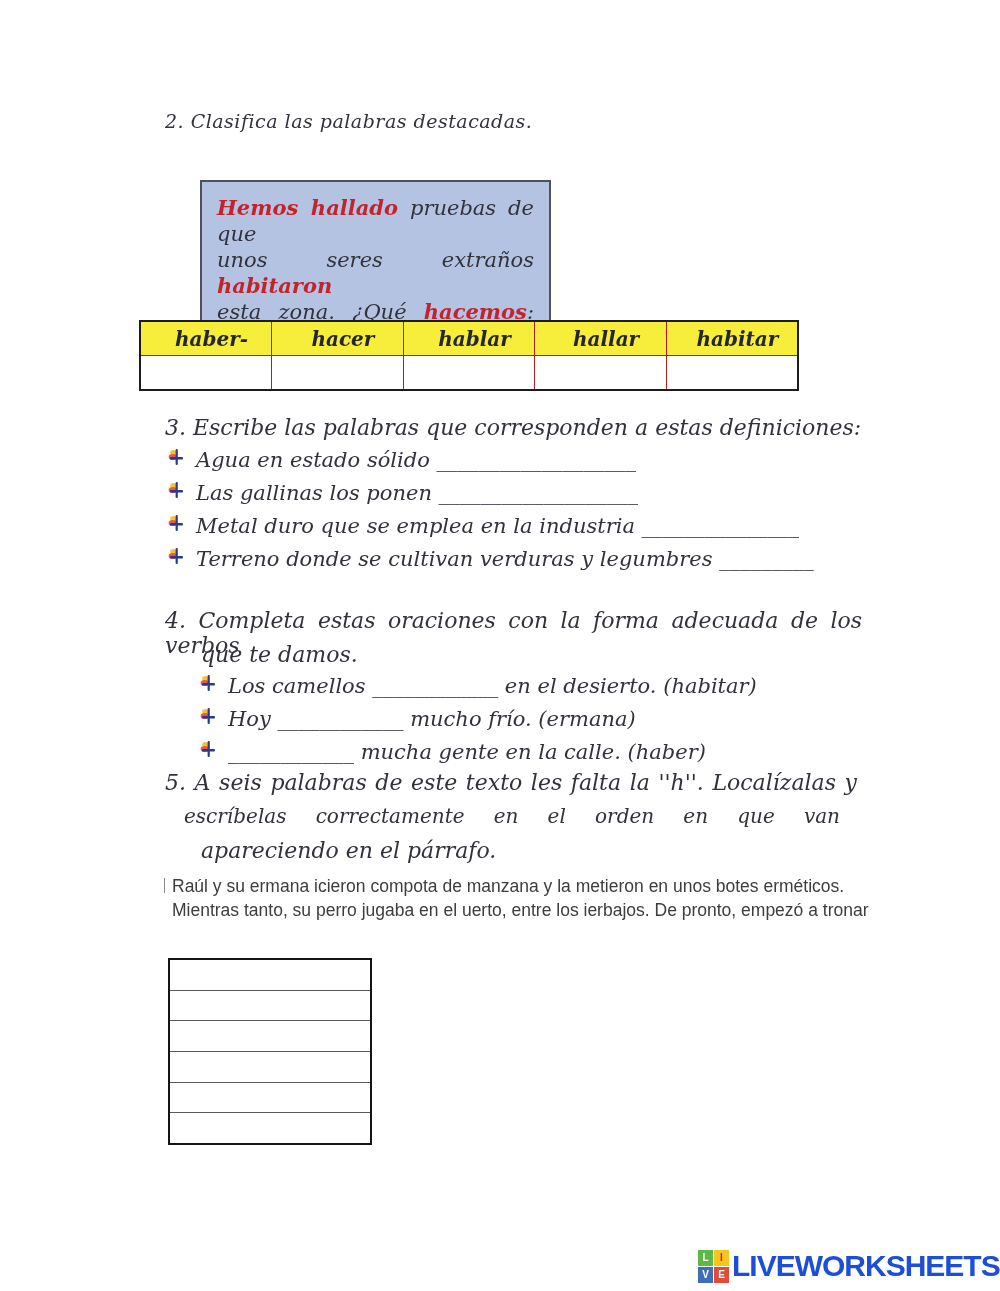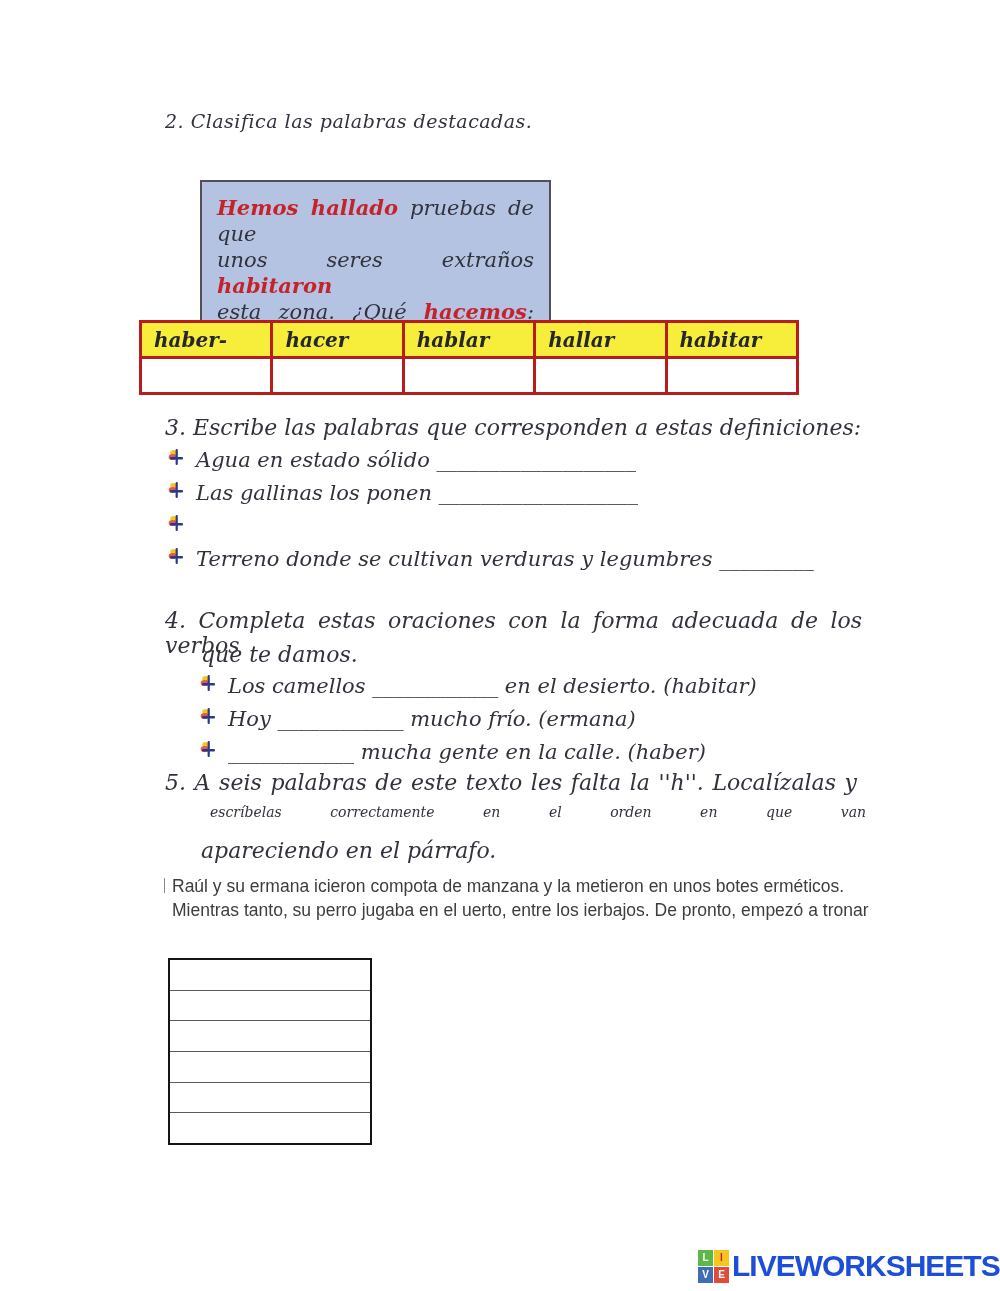--- a/index.html
+++ b/index.html
@@ -13,21 +13,21 @@
   .ex-title{font-size:19px;letter-spacing:0.5px;}
   #blue-box{left:200px;top:144px;width:317px;height:115px;background:#b5c3e2;
             border:2px solid #50505a;padding:13px 15px;display:flex;flex-direction:column;
             justify-content:space-between;margin-top:36px;}
   .box-line{font-size:21px;line-height:26px;white-space:nowrap;}
   .box-line.justify{display:flex;justify-content:space-between;white-space:normal;}
   .box-line.spread{text-align:justify;text-align-last:justify;white-space:normal;}
 
   
   #class-table{left:139px;top:320px;width:660px;border:2px solid #1c1c1c;border-collapse:collapse;}
-  #class-table td{border:3px solid #b91c1c;width:20%;height:31px;text-align:left;vertical-align:middle;padding-left:12px;}
+  #class-table td{border:1px solid #b91c1c;width:20%;height:31px;text-align:center;vertical-align:middle;padding-left:12px;}
   #class-table .hdr{background:#f6ee3b;font-family:"DejaVu Serif",serif;font-style:italic;
                     font-weight:bold;font-size:20px;color:#26262e;}
   #class-table .blank{background:#ffffff;height:31px;}
 
   
   .brow{display:flex;align-items:flex-start;gap:11px;height:33px;}
   .bullet-svg{flex:0 0 auto;}
   .btext{font-size:21px;white-space:nowrap;}
 
   .jline{text-align:justify;text-align-last:justify;}
@@ -109,20 +109,21 @@
         </svg>
       <span class="cursive btext">Las gallinas los ponen ___________________</span>
     </div>
     <div class="brow">
       <svg class="bullet-svg" width="17" height="19" viewBox="0 0 17 19">
           <ellipse cx="5.5" cy="4.5" rx="3.2" ry="2.6" fill="#f6c51e"></ellipse>
           <ellipse cx="4.8" cy="9" rx="4.2" ry="3.1" fill="#e8584a"></ellipse>
           <rect x="7.6" y="1" width="2.2" height="16" rx="1" fill="#283a8f"></rect>
           <rect x="2" y="9" width="13" height="2.4" rx="1" fill="#283a8f"></rect>
         </svg>
+      <span class="cursive btext">Metal duro que se emplea en la industria _______________</span>
     </div>
     <div class="brow">
       <svg class="bullet-svg" width="17" height="19" viewBox="0 0 17 19">
           <ellipse cx="5.5" cy="4.5" rx="3.2" ry="2.6" fill="#f6c51e"></ellipse>
           <ellipse cx="4.8" cy="9" rx="4.2" ry="3.1" fill="#e8584a"></ellipse>
           <rect x="7.6" y="1" width="2.2" height="16" rx="1" fill="#283a8f"></rect>
           <rect x="2" y="9" width="13" height="2.4" rx="1" fill="#283a8f"></rect>
         </svg>
       <span class="cursive btext">Terreno donde se cultivan verduras y legumbres _________</span>
     </div>
@@ -155,21 +156,21 @@
           <ellipse cx="5.5" cy="4.5" rx="3.2" ry="2.6" fill="#f6c51e"></ellipse>
           <ellipse cx="4.8" cy="9" rx="4.2" ry="3.1" fill="#e8584a"></ellipse>
           <rect x="7.6" y="1" width="2.2" height="16" rx="1" fill="#283a8f"></rect>
           <rect x="2" y="9" width="13" height="2.4" rx="1" fill="#283a8f"></rect>
         </svg>
       <span class="cursive btext">____________ mucha gente en la calle. (haber)</span>
     </div>
   </div>
 
   <div class="abs cursive jline" style="left:165px;top:770px;width:692px;font-size:22px;">5. A seis palabras de este texto les falta la ''h''. Localízalas y</div>
-  <div class="abs cursive jline" style="left:210px;top:804px;width:656px;font-size:14px;">escríbelas correctamente en el orden en que van</div>
+  <div class="abs cursive jline" style="left:184px;top:804px;width:656px;font-size:20px;">escríbelas correctamente en el orden en que van</div>
   <div class="abs cursive" style="left:201px;top:838px;font-size:22px;">apareciendo en el párrafo.</div>
 
   <div class="abs artifact" style="left:164px;top:878px;height:15px;"></div>
 
   <div class="abs" style="left:172px;top:874px;width:760px;">
     <div class="para-line">Raúl y su ermana icieron compota de manzana y la metieron en unos botes erméticos.</div>
     <div class="para-line">Mientras tanto, su perro jugaba en el uerto, entre los ierbajos. De pronto, empezó a tronar</div>
   </div>
 
   <div id="answer-table" class="abs">

